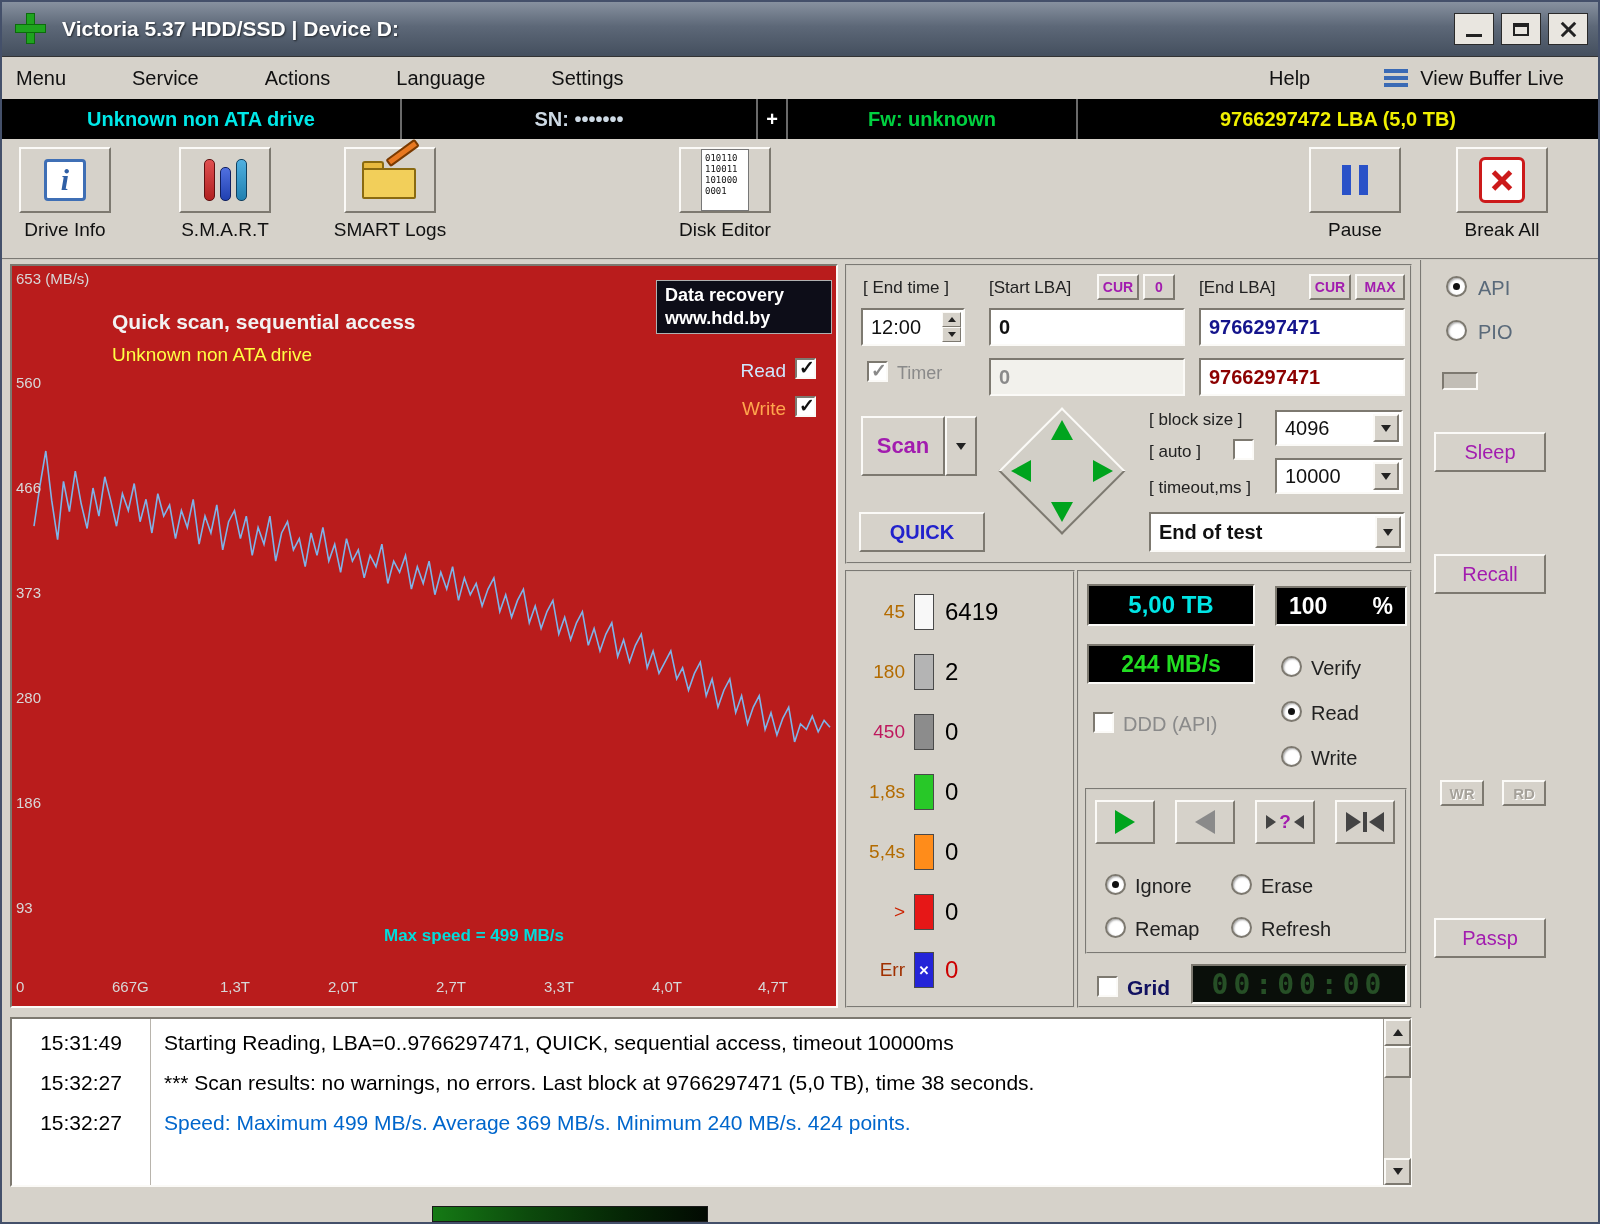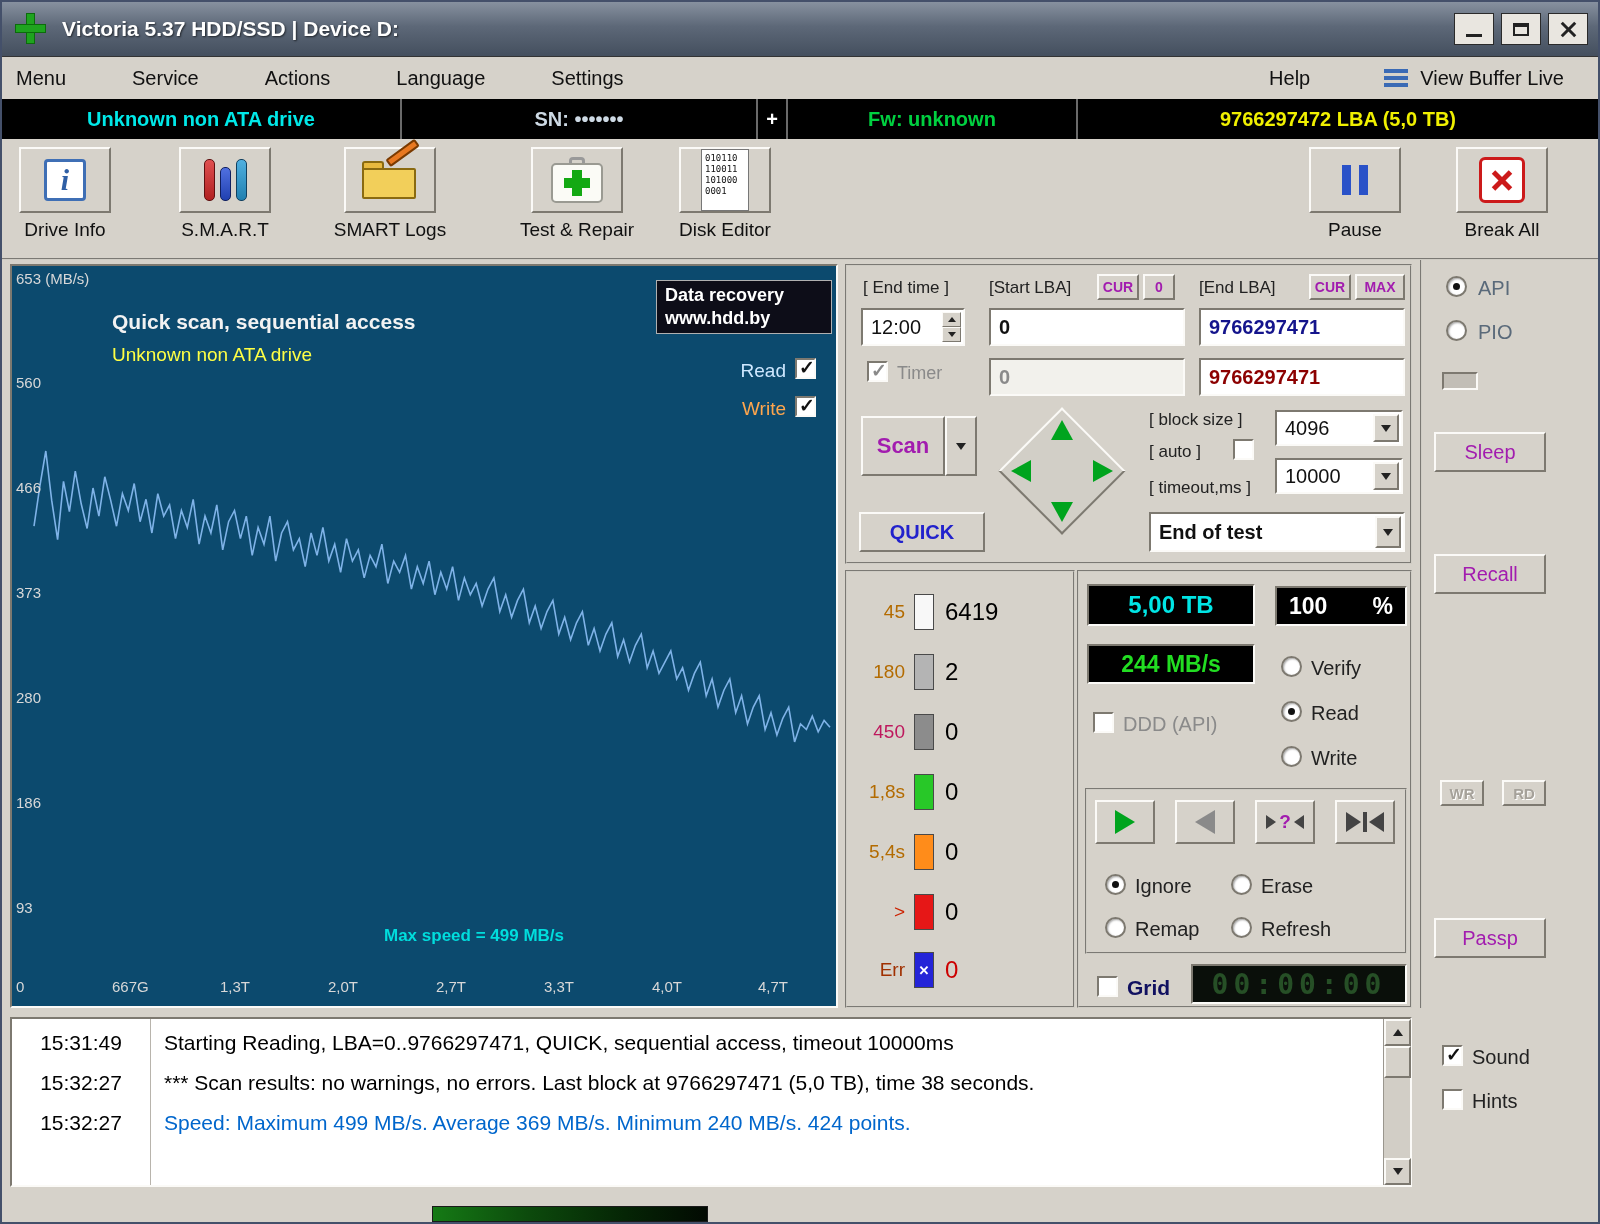--- a/index.html
+++ b/index.html
@@ -31,21 +31,21 @@
   .menu-item{padding:0 14px;margin-right:38px;}
   
   .infobar{position:absolute;left:0;top:97px;width:100%;height:40px;background:#000;display:flex;align-items:center;font-size:20px;font-weight:bold;}
   .infoseg{height:100%;display:flex;align-items:center;justify-content:center;border-right:2px solid #6a6a6a;}
   
   .toolbar{position:absolute;left:0;top:137px;width:100%;height:121px;background:#d6d2ca;border-bottom:2px groove #cfccc4;}
   .toolbtn{position:absolute;top:8px;text-align:center;}
   .icon-box{width:92px;height:66px;margin:0 auto;background:#d6d2ca;border:2px solid;border-color:#fbfaf7 #7d7970 #7d7970 #fbfaf7;display:flex;align-items:center;justify-content:center;}
   .tool-label{font-size:19px;margin-top:6px;color:#111;white-space:nowrap;}
   
-  .graph{position:absolute;left:8px;top:262px;width:828px;height:744px;background:#0c4a6e;border:2px solid;border-color:#7d7970 #fbfaf7 #fbfaf7 #7d7970;}
+  .graph{position:absolute;left:8px;top:262px;width:828px;height:744px;background:#b91c1c;border:2px solid;border-color:#7d7970 #fbfaf7 #fbfaf7 #7d7970;}
   .axis-label{position:absolute;color:#d8d8d8;font-size:15px;}
   
   .caret-down{width:0;height:0;border-left:5px solid transparent;border-right:5px solid transparent;border-top:7px solid #222;}
   .caret-up{width:0;height:0;border-left:5px solid transparent;border-right:5px solid transparent;border-bottom:7px solid #222;}
   .drop-btn{position:absolute;right:2px;top:2px;bottom:2px;width:26px;background:#d6d2ca;border:2px solid;border-color:#fbfaf7 #7d7970 #7d7970 #fbfaf7;display:flex;align-items:center;justify-content:center;}
   .spin{position:absolute;right:2px;top:2px;bottom:2px;width:19px;display:flex;flex-direction:column;}
   .spin-b{flex:1;background:#d6d2ca;border:1px solid;border-color:#fbfaf7 #7d7970 #7d7970 #fbfaf7;display:flex;align-items:center;justify-content:center;}
   .spin-b .caret-up{border-left-width:4px;border-right-width:4px;border-bottom-width:5px;}
   .spin-b .caret-down{border-left-width:4px;border-right-width:4px;border-top-width:5px;}
   
@@ -135,31 +135,20 @@
     </div>
     <div class="toolbtn" style="left:318px;width:140px;">
       <div class="icon-box">
         <div style="position:relative;width:56px;height:42px;">
           <span class="abs" style="left:0;top:2px;width:22px;height:9px;background:#e8b93e;border:2px solid #8a6a10;border-bottom:none;border-radius:3px 3px 0 0;"></span>
           <span class="abs" style="left:0;top:9px;width:54px;height:31px;background:#f2cf5a;border:2px solid #8a6a10;border-radius:2px;"></span>
           <span class="abs" style="left:26px;top:0;width:36px;height:9px;background:#e87820;border:2px solid #7a3a00;transform:rotate(-36deg);transform-origin:left center;border-radius:2px;"></span>
         </div>
       </div>
       <div class="tool-label">SMART Logs</div>
-    </div>
-    <div class="toolbtn" style="left:500px;width:150px;">
-      <div class="icon-box">
-        <div style="position:relative;width:52px;height:46px;">
-          <span class="abs" style="left:18px;top:0;width:16px;height:10px;border:3px solid #999;border-bottom:none;border-radius:4px 4px 0 0;"></span>
-          <span class="abs" style="left:0;top:6px;width:52px;height:40px;background:#fbfbf6;border:2px solid #9a9a92;border-radius:5px;"></span>
-          <span class="abs" style="left:21px;top:13px;width:10px;height:26px;background:#13a913;"></span>
-          <span class="abs" style="left:13px;top:21px;width:26px;height:10px;background:#13a913;"></span>
-        </div>
-      </div>
-      <div class="tool-label">Test &amp; Repair</div>
     </div>
     <div class="toolbtn" style="left:658px;width:130px;">
       <div class="icon-box">
         <div style="width:48px;height:62px;background:#fff;border:1px solid #777;padding:3px 3px;font-family:'DejaVu Sans Mono',monospace;font-size:9px;line-height:11px;color:#111;text-align:left;">
           <div>010110</div>
           <div>110011</div>
           <div>101000</div>
           <div>0001</div>
         </div>
       </div>
@@ -410,22 +399,16 @@
       <div class="sb-btn" style="top:0;">
           <i class="caret-up"></i>
         </div>
       <div class="abs raised" style="left:0;top:27px;width:27px;height:32px;"></div>
       <div class="sb-btn" style="bottom:0;">
           <i class="caret-down"></i>
         </div>
     </div>
   </div>
 
-  <div class="abs" style="left:1418px;top:1015px;width:180px;height:170px;background:#d6d2ca;">
-    <span class="win-check checked" style="left:22px;top:28px;"></span>
-    <span class="label-sm" style="left:52px;top:29px;font-size:20px;">Sound</span>
-    <span class="win-check" style="left:22px;top:72px;"></span>
-    <span class="label-sm" style="left:52px;top:73px;font-size:20px;">Hints</span>
-  </div>
 
   <div class="abs" style="left:430px;top:1204px;width:276px;height:16px;background:linear-gradient(90deg,#157a15 0%,#0c4a0c 35%,#052505 70%,#020a02 100%);border:1px solid #1a1a1a;"></div>
 
 </div>
 
 </body></html>

